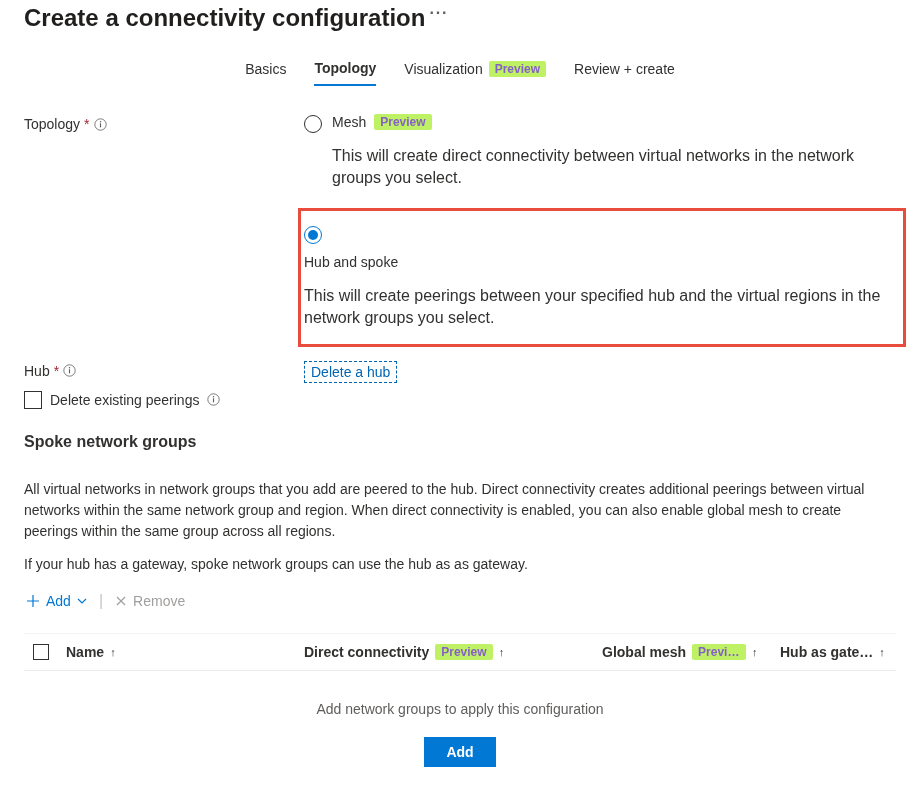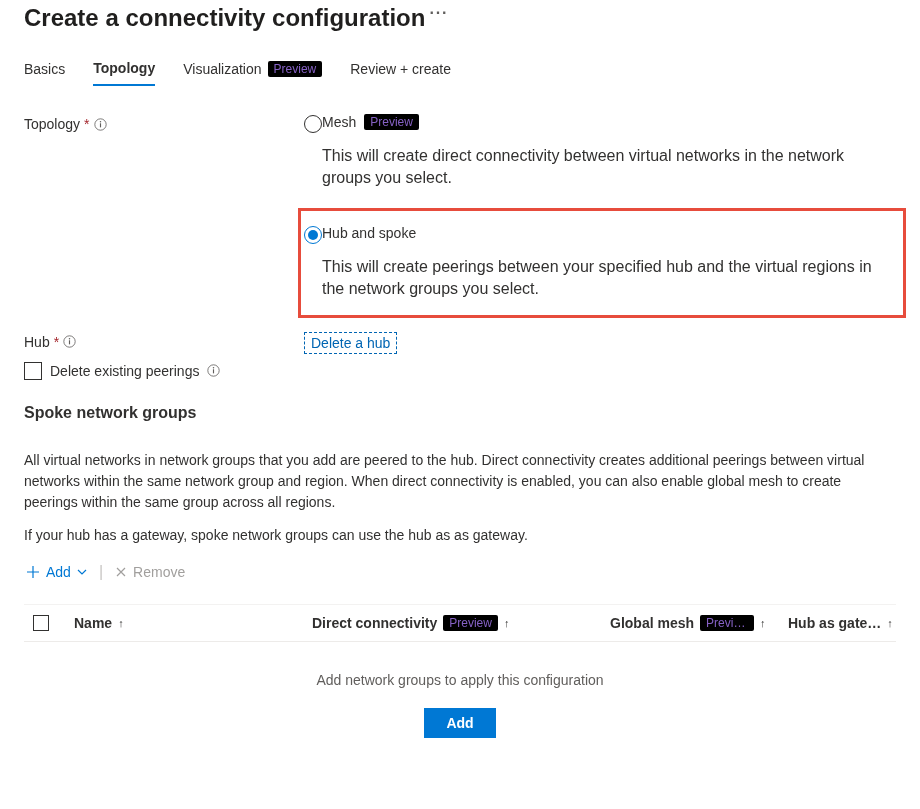--- a/index.html
+++ b/index.html
@@ -19,41 +19,42 @@
       align-items: flex-start;
       gap: 4px;
       margin-bottom: 28px;
     }
     .more-dots { font-size: 16px; color: #605e5c; cursor: pointer; letter-spacing: 1px; }
     .tabs {
       display: flex;
       gap: 28px;
       border-bottom: 0;
       margin-bottom: 28px;
+      justify-content: center;
     }
     .tab {
       padding-bottom: 8px;
       cursor: pointer;
       color: #323130;
       position: relative;
       display: flex;
       align-items: center;
       gap: 6px;
     }
     .tab.active {
       font-weight: 600;
       border-bottom: 2px solid #0078d4;
     }
     .preview-badge {
-      background: #000000;
+      background: #bef264;
       color: #8661c5;
       font-size: 12px;
       padding: 1px 6px;
       border-radius: 2px;
-      font-weight: 400;
+      font-weight: 700;
     }
     .preview-badge.truncate {
       max-width: 54px;
       overflow: hidden;
       text-overflow: ellipsis;
       white-space: nowrap;
       display: inline-block;
       vertical-align: middle;
     }
     .field-row {
@@ -69,25 +70,26 @@
       gap: 4px;
       padding-top: 2px;
     }
     .required { color: #a4262c; }
     .info-icon {
       display: inline-flex;
       align-items: center;
     }
     .field-value { flex: 1; }
     .radio-group { display: flex; flex-direction: column; gap: 12px; }
-    .radio-option { display: flex; align-items: flex-start; }
+    .radio-option { display: flex; align-items: flex-start; gap: 10px; }
     .radio-option.highlighted {
       border: 3px solid #e74c3c;
       padding: 14px 10px 14px 3px;
       margin: 6px -10px 6px -6px;
+      flex-direction: column;
     }
     .radio-circle {
       width: 18px; height: 18px;
       border: 1px solid #323130;
       border-radius: 50%;
       flex-shrink: 0;
       margin-top: 1px;
       display: flex;
       align-items: center;
       justify-content: center;
@@ -166,21 +168,21 @@
       gap: 8px;
     }
     .th {
       display: flex;
       align-items: center;
       gap: 6px;
       font-weight: 600;
       cursor: pointer;
     }
     .th-checkbox { width: 34px; display: flex; justify-content: center; }
-    .th-name { width: 230px; margin-left: 8px; }
+    .th-name { width: 230px; }
     .th-direct { width: 290px; }
     .th-global { width: 170px; }
     .th-hub { flex: 1; min-width: 0; }
     .th .label-truncate {
       overflow: hidden; text-overflow: ellipsis; white-space: nowrap;
     }
     .sort-arrow { font-size: 11px; color: #323130; }
     .empty-state {
       text-align: center;
       padding: 30px 0 10px 0;

